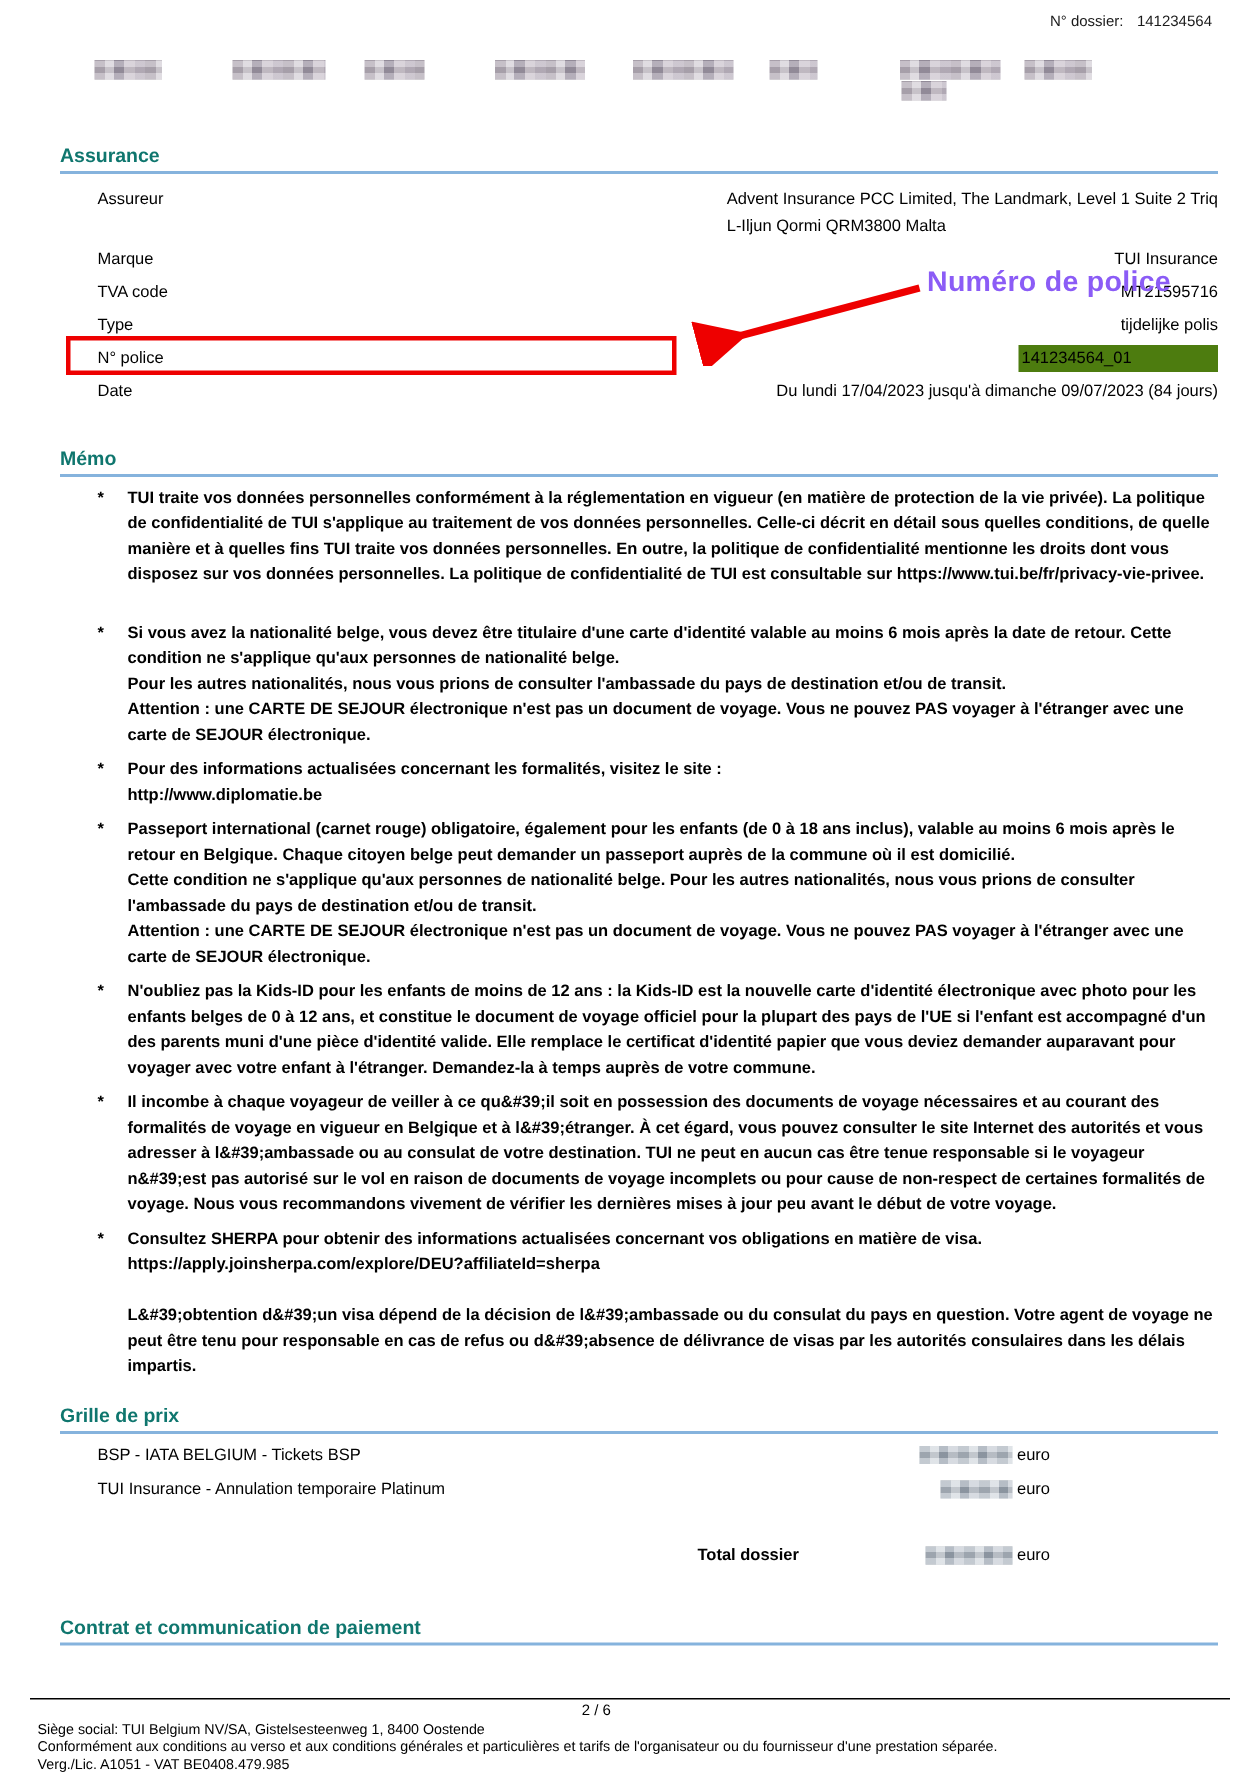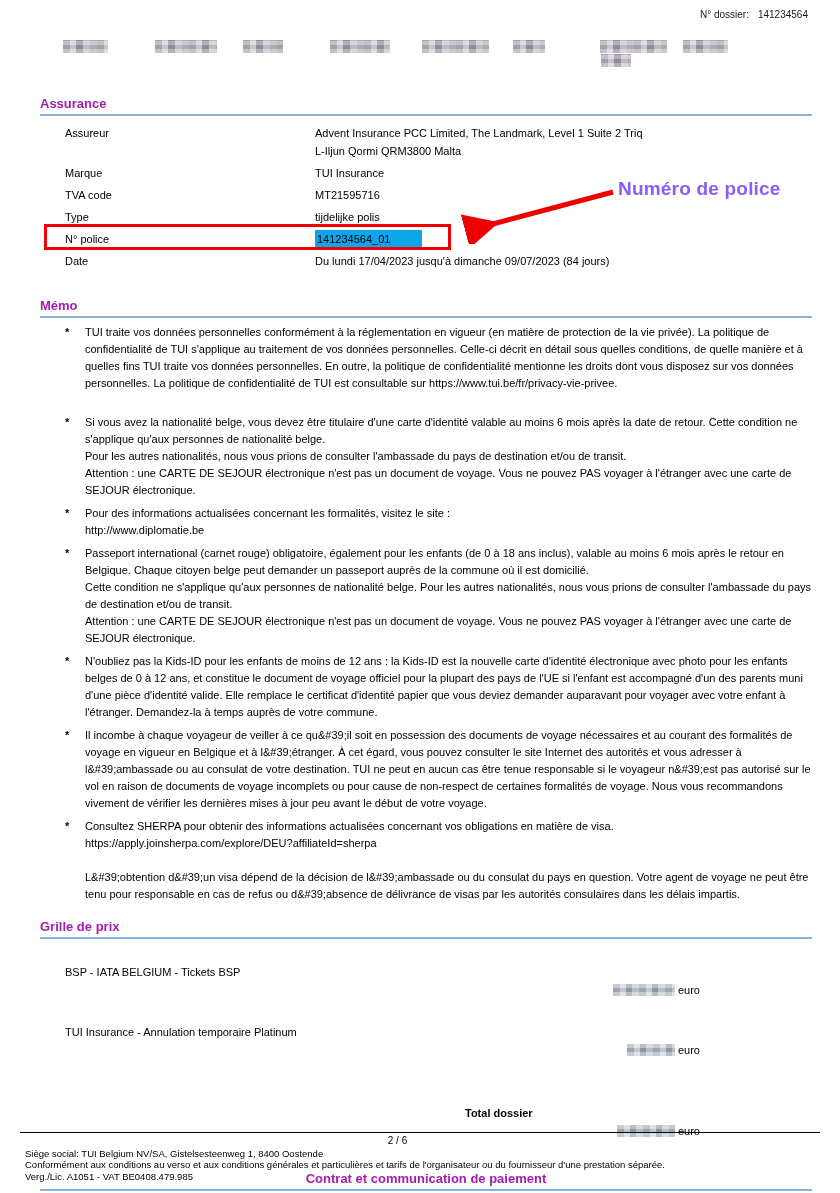--- a/index.html
+++ b/index.html
@@ -28,70 +28,70 @@
     background:
       repeating-linear-gradient(0deg, rgba(255,255,255,.3) 0 4px, rgba(0,0,0,.08) 4px 8px),
       repeating-linear-gradient(90deg, #aab3bd 0 7px, #d2d8de 7px 13px, #97a1ad 13px 19px, #c6ccd4 19px 26px);
     image-rendering:pixelated;
   }
   .redactions { position:relative; height:40px; margin-top:38px; }
   .redactions .px { position:absolute; top:2px; }
 
   
   .section-title {
-    font-size:13px; font-weight:bold; color:#a21caf;
+    font-size:13px; font-weight:bold; color:#0f766e;
     border-bottom:2px solid #85b3dd; padding-bottom:3px;
   }
   .sect-body { padding-left:25px; }
 
   
-  .frow { display:flex; padding:2px 0; line-height:18px; }
+  .frow { display:flex; padding:2px 0; line-height:18px;justify-content:space-between; }
   .flabel { width:250px; flex:0 0 250px; }
   .fvalue { white-space:pre-line; }
 
   
   .police-row { position:relative; }
   .red-box {
     position:absolute; left:-21px; top:-4px; width:407px; height:26px;
     border:3px solid #ee0000; pointer-events:none;
   }
-  .hl { display:inline-block; width:107px; background:#0ea5e9; padding:0 2px; }
+  .hl { display:inline-block; width:133px; background:#4d7c0f; padding:0 2px; }
 
   
   .annot-label {
     position:absolute; left:618px; top:178px;
     color:#8b5cf6; font-weight:bold; font-size:19px; letter-spacing:.2px;
   }
   .annot-arrow { position:absolute; left:450px; top:184px; width:175px; height:60px; }
 
   
   .bullets { padding-left:25px; }
   .bullet { display:flex; margin-bottom:6px; line-height:17px; }
   .bmark { width:20px; flex:0 0 20px; font-weight:bold; }
-  .btext { white-space:pre-line; flex:1; }
+  .btext { white-space:pre-line; flex:1;font-weight:bold; }
 
   
   .prow { display:flex; align-items:center; line-height:16px; margin-bottom:7px; }
-  .pright { margin-left:auto; margin-right:112px; display:flex; align-items:center; gap:3px;margin-top:37px; }
+  .pright { margin-left:auto; margin-right:112px; display:flex; align-items:center; gap:3px; }
   .total-row { display:flex; align-items:center; margin-top:30px; }
   .total-lbl { font-weight:bold; margin-left:400px; }
 
   
   .footer {
     position:absolute; left:20px; right:20px; top:1132px;
     border-top:1px solid #000; padding-top:2px; font-size:9.5px; line-height:11.5px;
   }
   .pagenum { text-align:center; margin-right:45px; font-size:10px; margin-bottom:1px; }
   .fineprint { padding-left:5px; }
 
   .mt-assurance { margin-top:18px; }
   .mt-memo { margin-top:26px; }
   .mt-docs { margin-top:22px; }
   .mt-prices { margin-top:16px; }
-  .mt-contract { margin-top:34px;text-align:center; }
+  .mt-contract { margin-top:34px; }
   .rows-gap { margin-top:6px; }
 </style>
 </head>
 <body>
 
 <div class="doc">
 
   <div class="dossier">
     <span class="lbl">N° dossier:</span><span>141234564</span>
   </div>

